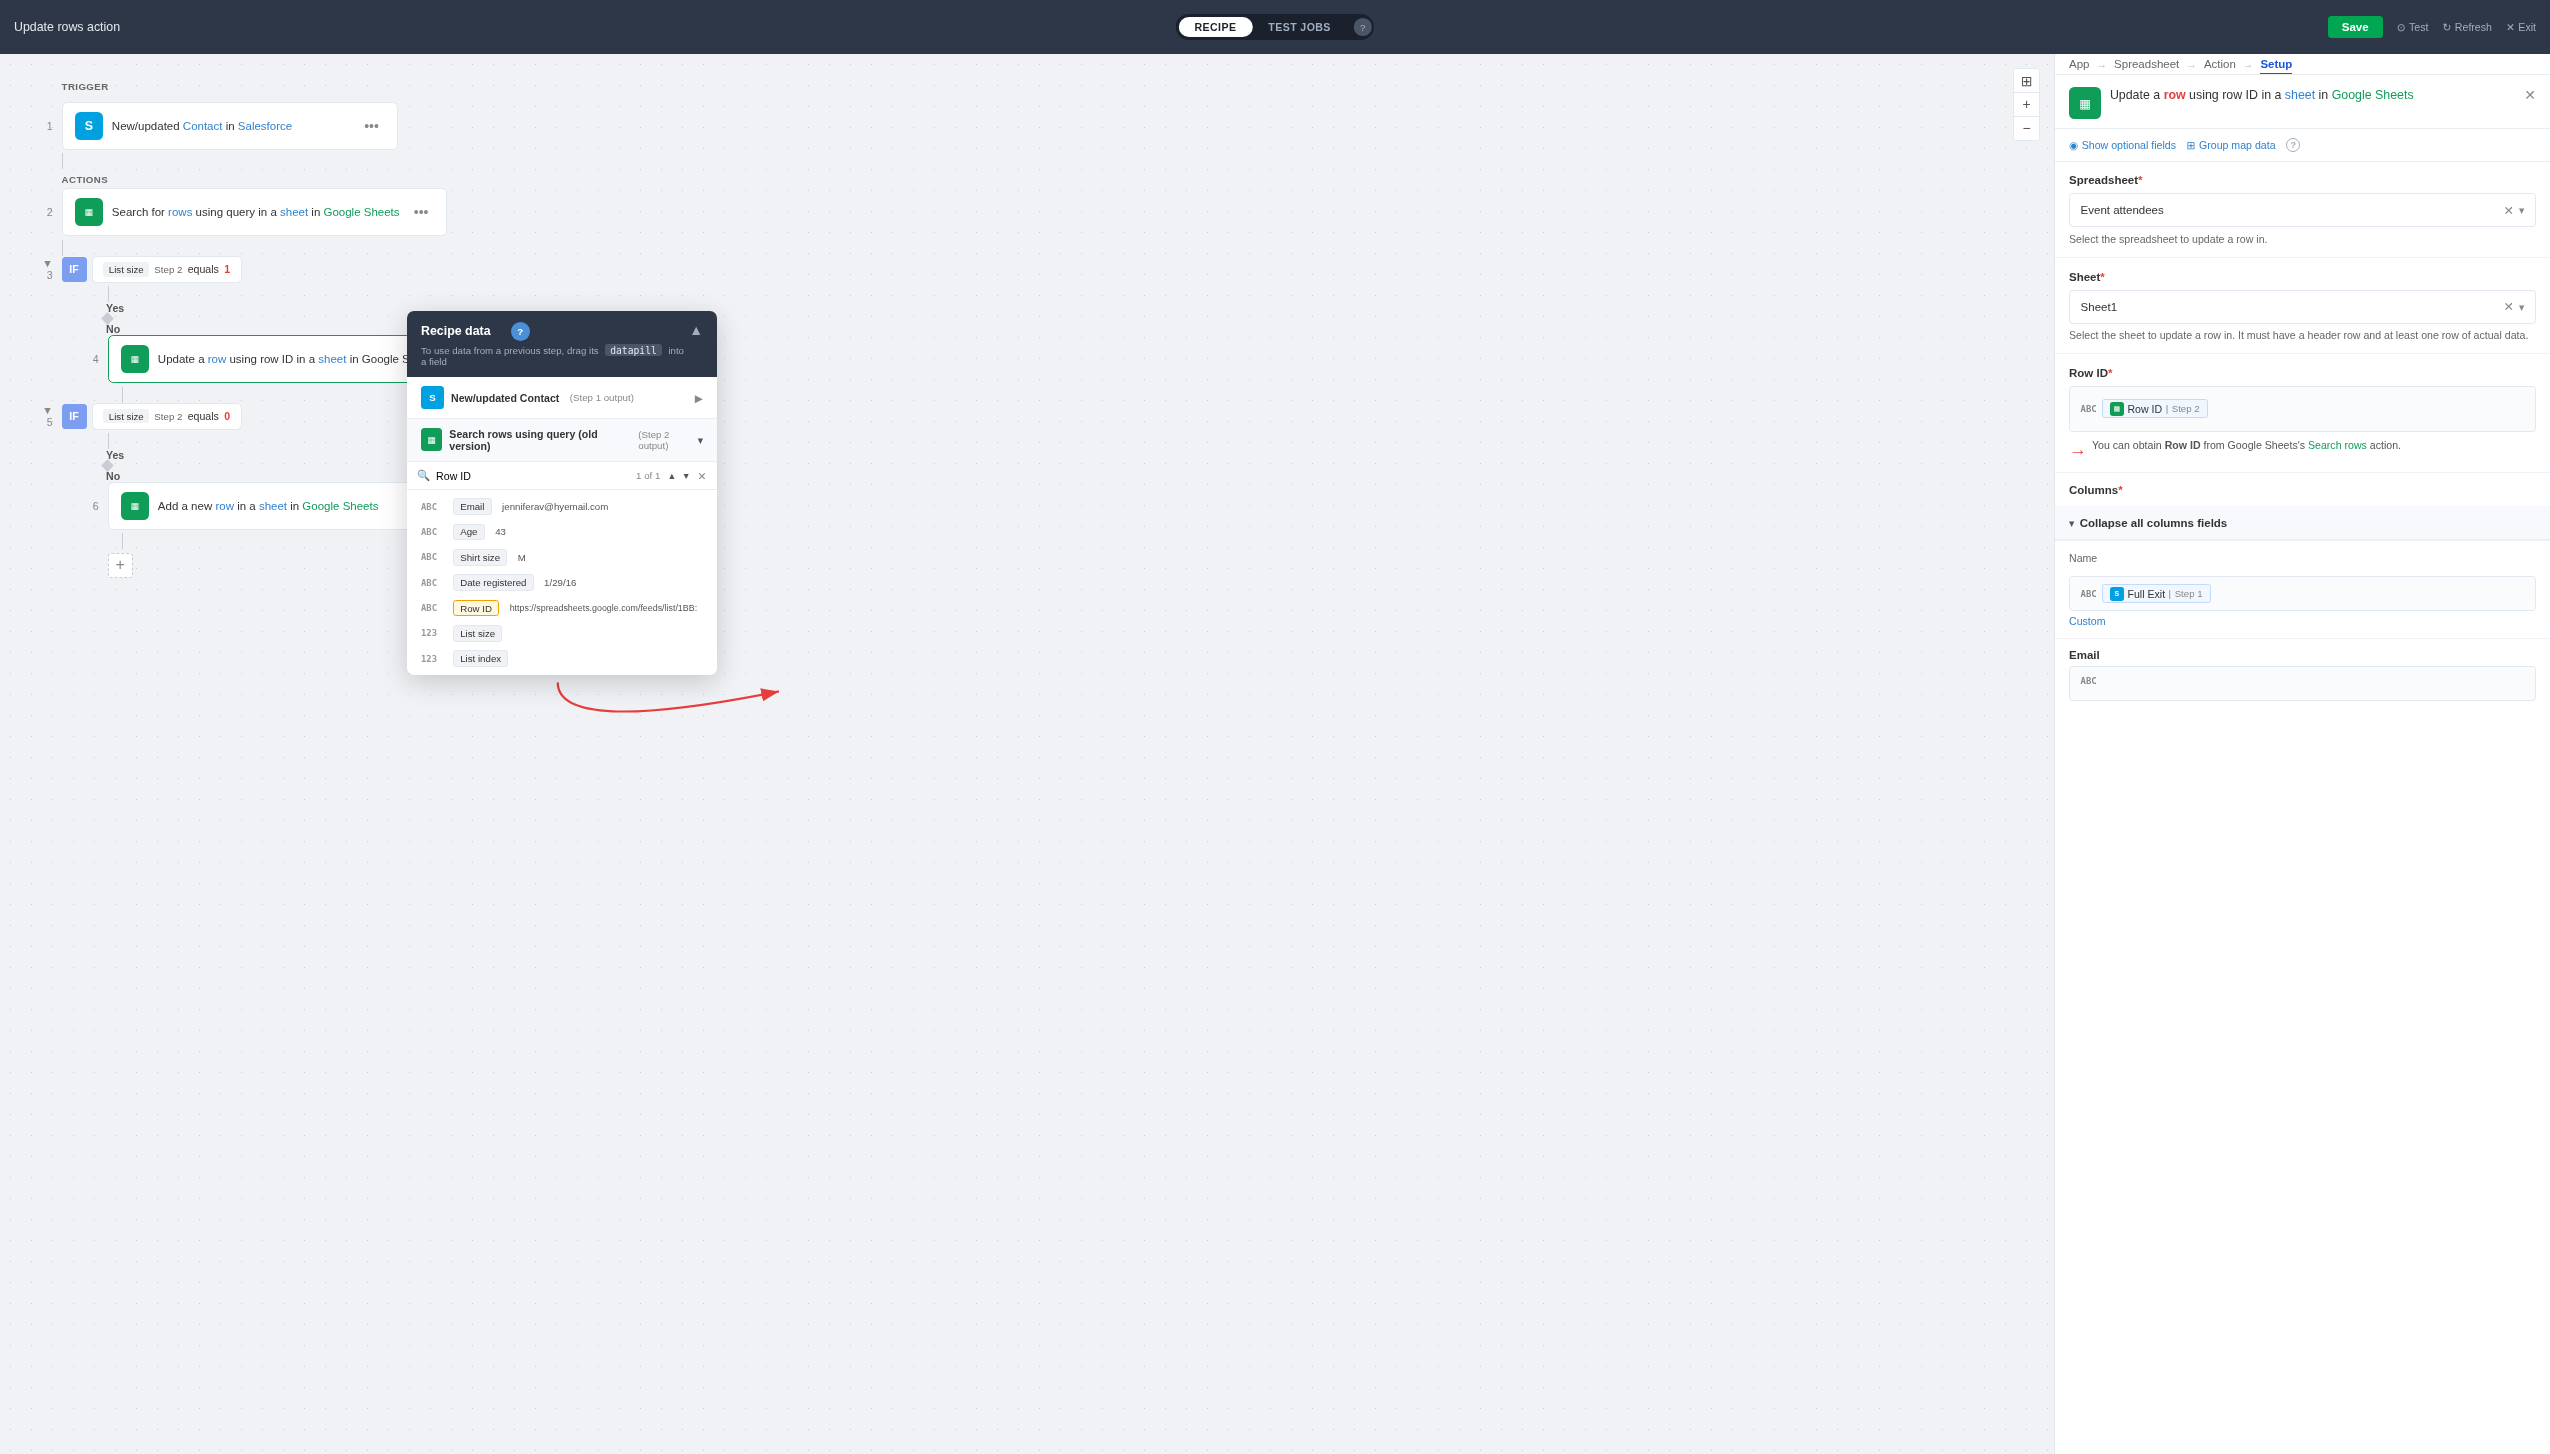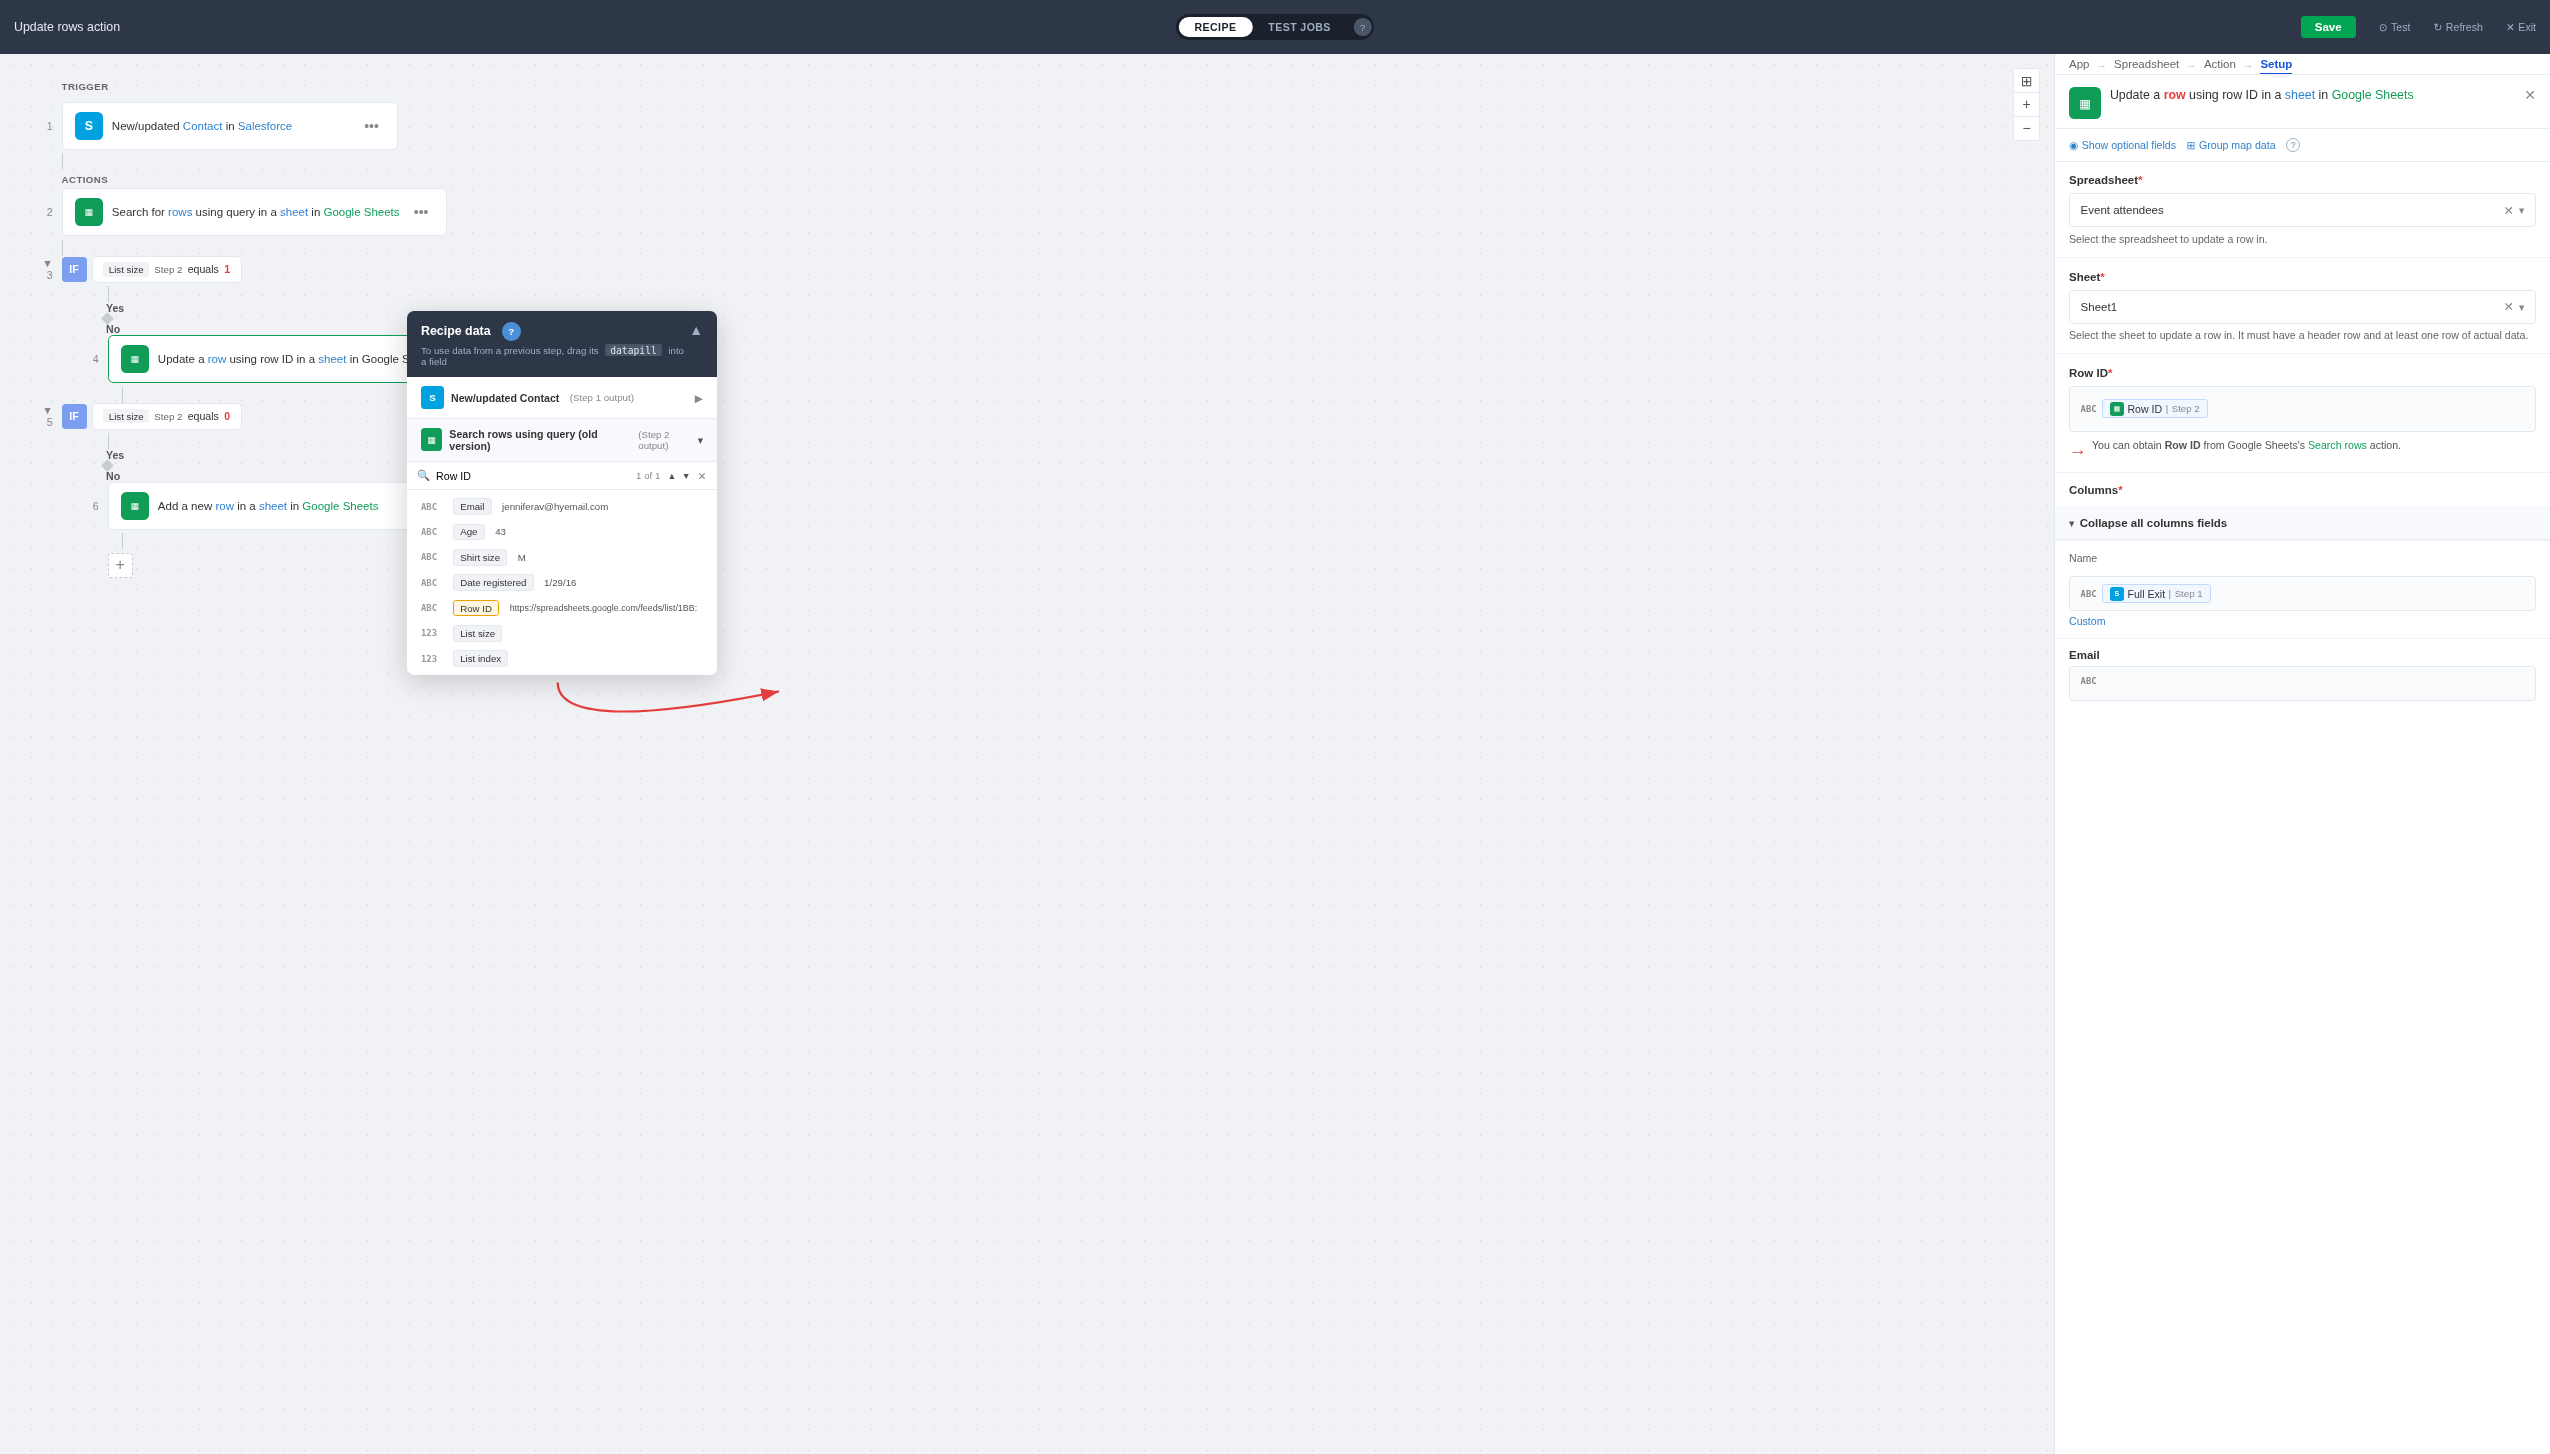--- a/index.html
+++ b/index.html
@@ -38,21 +38,21 @@
       letter-spacing: 0.4px;
     }
     .tab-btn.active { background: #fff; color: #1a202c; }
     .tab-btn.inactive { background: transparent; color: #a0aec0; }
     .header-help {
       width: 17.7px; height: 17.7px; border-radius: 50%;
       background: #4a5568; color: #a0aec0;
       display: flex; align-items: center; justify-content: center;
       font-size: 9.7px; margin-left: 7px; cursor: pointer;
     }
-    .header-actions { display: flex; align-items: center; gap: 23px; }
+    .header-actions { display: flex; align-items: center; gap: 14px; }
     .btn-save {
       background: #00a651; color: #fff; border: none;
       padding: 5.3px 14px; border-radius: 3.5px;
       font-size: 11.5px; font-weight: 600; cursor: pointer;
     }
     .header-action-btn {
       background: none; border: none; color: #a0aec0;
       font-size: 10.6px; cursor: pointer; display: flex; align-items: center; gap: 3.5px;
     }
 
@@ -475,21 +475,21 @@
       </div>
 
       <div style="margin-left:46px;margin-top:3.5px;">
         <button class="add-step-btn">+</button>
       </div>
     </div>
 
     <div class="recipe-popup">
       <div class="recipe-popup-header">
         <div>
-          <div style="display:flex;align-items:center;gap:11px;">
+          <div style="display:flex;align-items:center;gap:20px;">
             <span class="recipe-popup-title">Recipe data</span>
             <div style="width:19.5px;height:19.5px;border-radius:50%;background:#4a90d9;display:flex;align-items:center;justify-content:center;">
               <span style="color:#fff;font-size:9.7px;font-weight:700;">?</span>
             </div>
           </div>
           <div style="margin-top:3.5px;font-size:9.7px;color:#a0aec0;">
             <span>To use data from a previous step, drag its</span>
             <span class="datapill-badge" style="margin:0 3.5px;">datapill</span>
             <span>into a field</span>
           </div>

